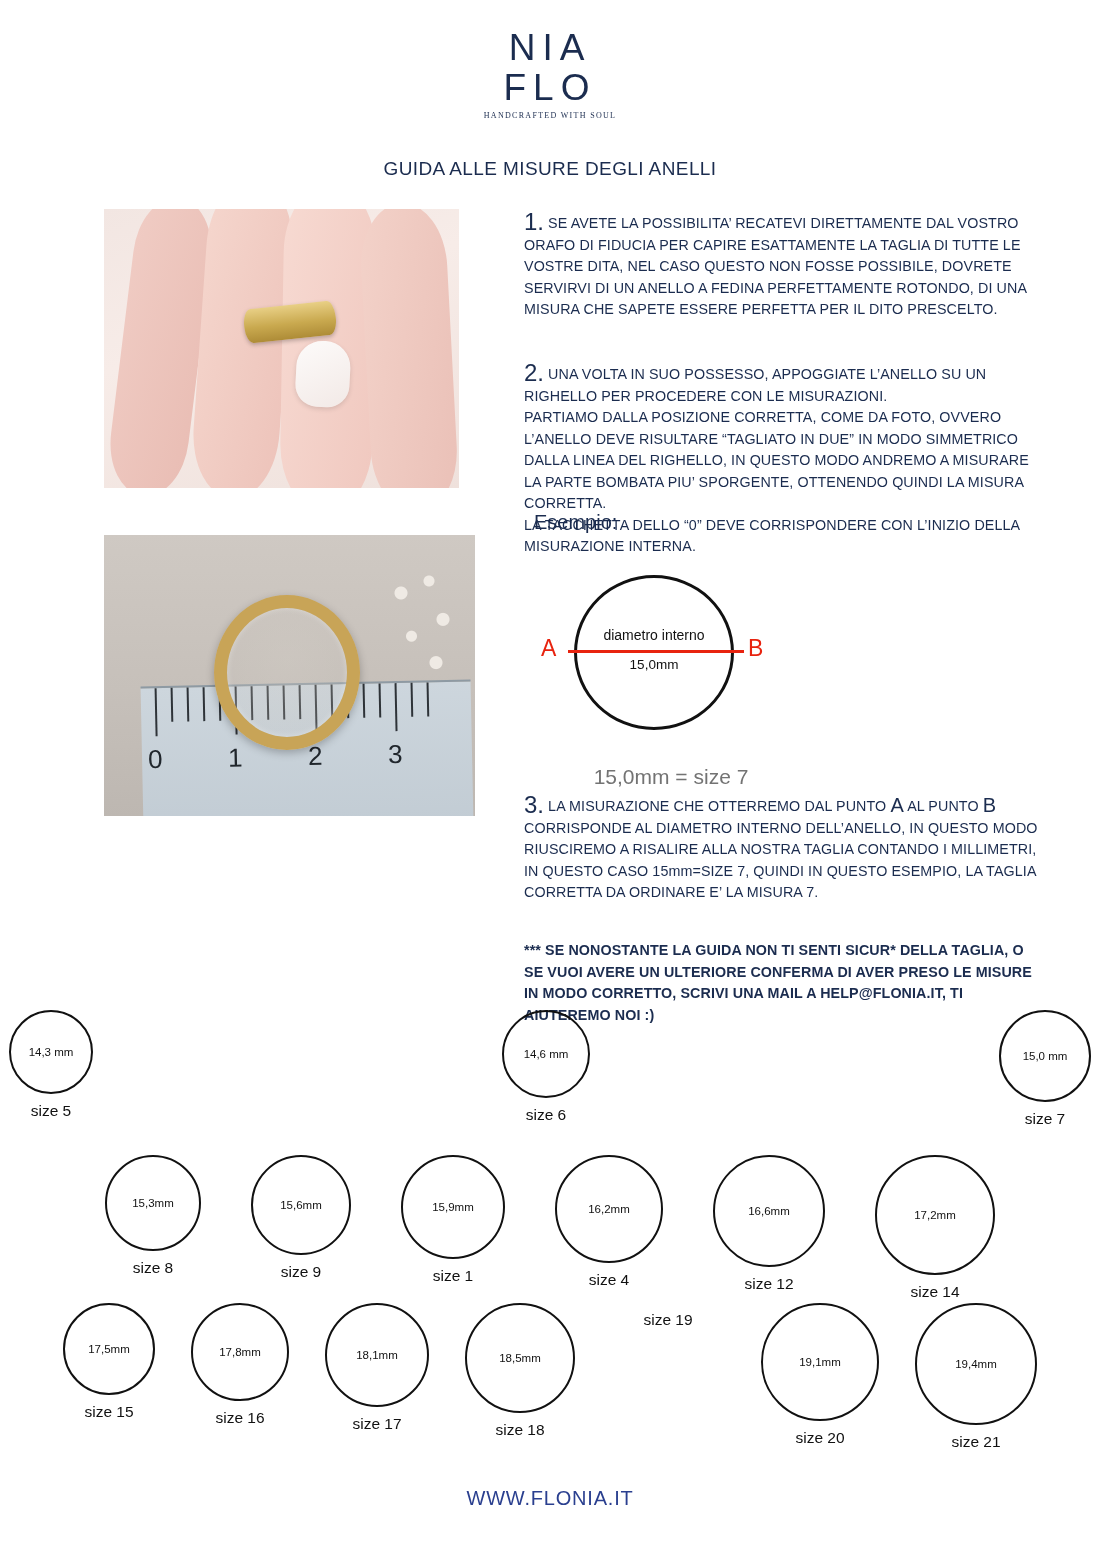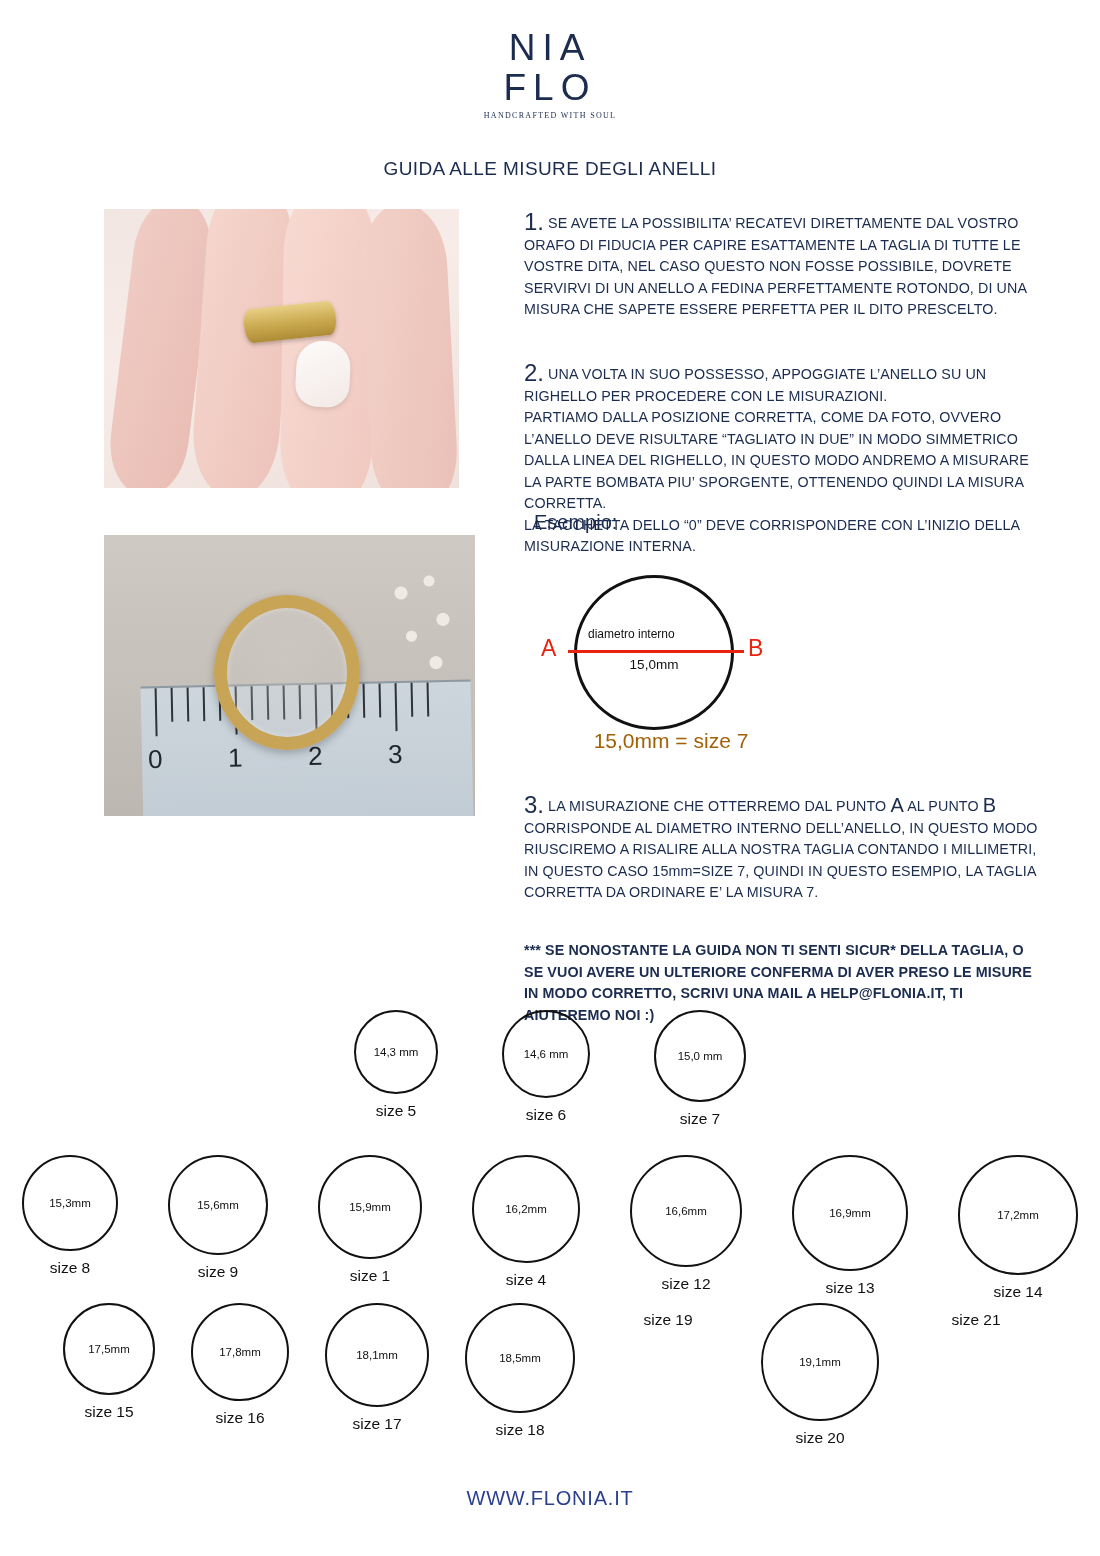--- a/index.html
+++ b/index.html
@@ -223,38 +223,39 @@
     top: 60px;
     font-size: 23px;
     color: #e8230f;
   }
   #diagram .lbl-a { left: 5px; }
   #diagram .lbl-b { left: 212px; }
   #diagram .d-text {
     position: absolute;
     left: 52px; top: 52px;
     width: 132px;
-    font-size: 12px;
+    text-align: center;
+    font-size: 14px;
     color: #111;
   }
   #diagram .d-val {
     position: absolute;
     left: 52px; top: 82px;
     width: 132px;
     text-align: center;
     font-size: 13.5px;
     color: #111;
   }
   .size-caption {
     position: absolute;
-    left: 536px; top: 729px;
+    left: 536px; top: 765px;
     width: 270px;
     text-align: center;
     font-size: 21px;
-    color: #a16207;
+    color: #737373;
   }
 
   
   .rings-area {
     position: absolute;
     left: 0; top: 1005px;
     width: 1100px;
     height: 450px;
   }
   .ring-row {
@@ -379,21 +380,21 @@
 <div class="size-caption">15,0mm = size 7</div>
 
 <div class="para" id="para3">
   <span class="step-num">3.</span><span> LA MISURAZIONE CHE OTTERREMO  DAL PUNTO </span><span class="inline-big">A</span><span> AL PUNTO </span><span class="inline-big">B</span><span style="white-space:pre-line">
 CORRISPONDE AL DIAMETRO INTERNO DELL’ANELLO, IN QUESTO MODO RIUSCIREMO A RISALIRE ALLA NOSTRA TAGLIA CONTANDO I MILLIMETRI, IN QUESTO CASO 15mm=SIZE 7, QUINDI IN QUESTO ESEMPIO, LA TAGLIA CORRETTA DA ORDINARE E’ LA MISURA 7.</span>
 </div>
 
 <div class="para" id="para4">*** SE NONOSTANTE LA GUIDA NON TI SENTI SICUR* DELLA TAGLIA, O SE VUOI AVERE UN ULTERIORE CONFERMA DI AVER PRESO LE MISURE IN MODO CORRETTO, SCRIVI UNA MAIL A HELP@FLONIA.IT, TI AIUTEREMO NOI :)</div>
 
 <div class="rings-area">
-  <div class="ring-row" id="row1" style="gap:46px;">
+  <div class="ring-row" id="row1" style="gap:46px;justify-content:space-between;">
       <div class="ring-item" style="width: 102px;">
         <div class="ring-circle" style="width: 84px; height: 84px;">
           <span class="ring-mm">14,3 mm</span>
         </div>
         <div class="ring-label">size 5</div>
       </div>
       <div class="ring-item" style="width: 106px;">
         <div class="ring-circle" style="width: 88px; height: 88px;">
           <span class="ring-mm">14,6 mm</span>
         </div>
@@ -430,26 +431,20 @@
           <span class="ring-mm">16,2mm</span>
         </div>
         <div class="ring-label">size 4</div>
       </div>
       <div class="ring-item" style="width: 130px;">
         <div class="ring-circle" style="width: 112px; height: 112px;">
           <span class="ring-mm">16,6mm</span>
         </div>
         <div class="ring-label">size 12</div>
       </div>
-      <div class="ring-item" style="width: 134px;">
-        <div class="ring-circle" style="width: 116px; height: 116px;">
-          <span class="ring-mm">16,9mm</span>
-        </div>
-        <div class="ring-label">size 13</div>
-      </div>
       <div class="ring-item" style="width: 138px;">
         <div class="ring-circle" style="width: 120px; height: 120px;">
           <span class="ring-mm">17,2mm</span>
         </div>
         <div class="ring-label">size 14</div>
       </div>
     </div>
   <div class="ring-row" id="row3" style="gap:18px;">
       <div class="ring-item" style="width: 110px;">
         <div class="ring-circle" style="width: 92px; height: 92px;">
@@ -478,18 +473,21 @@
       <div class="ring-item" style="width: 132px;">
         <div class="ring-label">size 19</div>
       </div>
       <div class="ring-item" style="width: 136px;">
         <div class="ring-circle" style="width: 118px; height: 118px;">
           <span class="ring-mm">19,1mm</span>
         </div>
         <div class="ring-label">size 20</div>
       </div>
       <div class="ring-item" style="width: 140px;">
+        <div class="ring-circle" style="width: 122px; height: 122px;">
+          <span class="ring-mm">19,4mm</span>
+        </div>
         <div class="ring-label">size 21</div>
       </div>
     </div>
 </div>
 
 <div class="footer-url">WWW.FLONIA.IT</div>
 
 </body></html>

